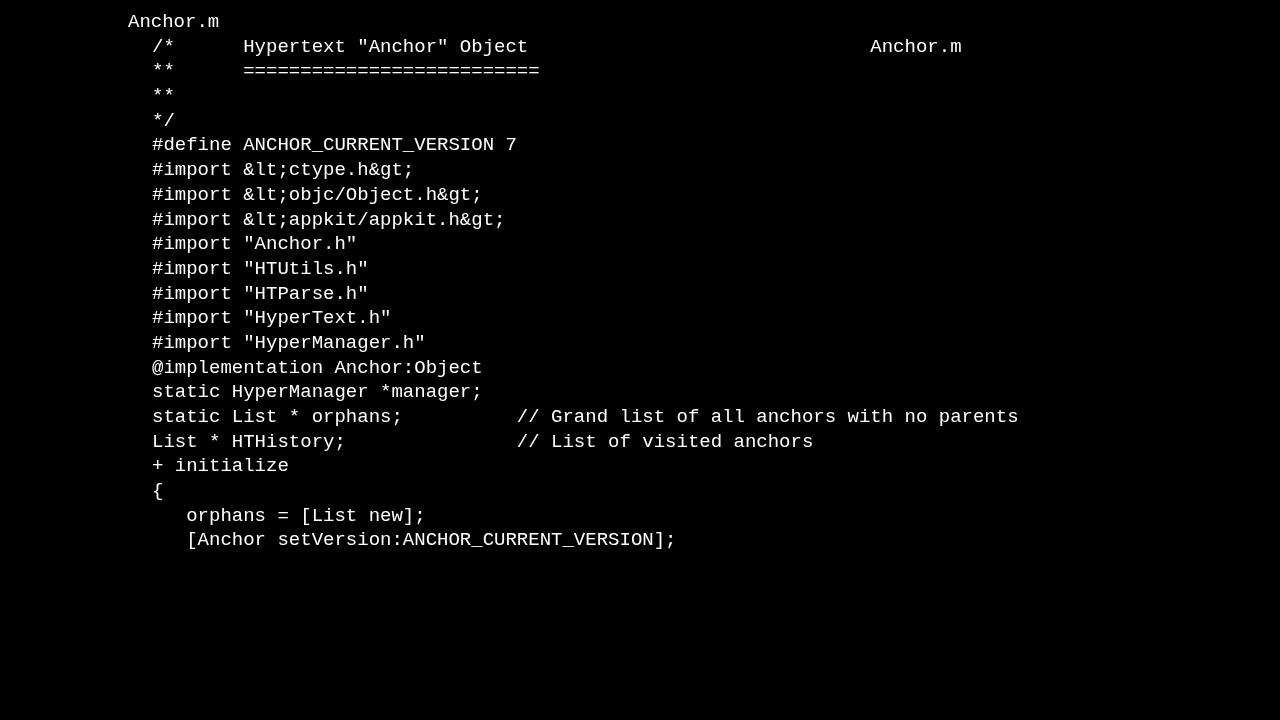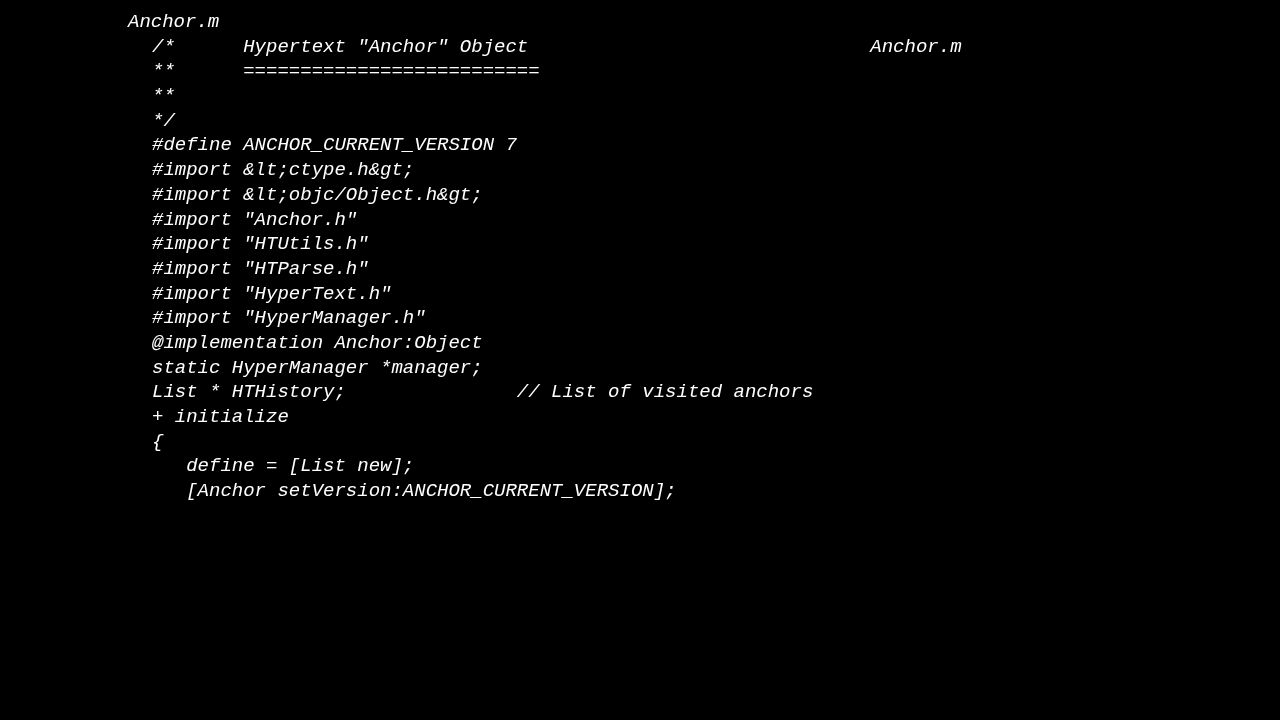--- a/index.html
+++ b/index.html
@@ -1,19 +1,18 @@
 <!DOCTYPE html>
 <html><head>
   <meta charset="utf-8">
   <style>
     * {
       margin: 0;
       padding: 0;
       box-sizing: border-box;
-      font-style: italic;
     }
     body {
       background: #000000;
       color: #ffffff;
       font-family: 'Courier New', Courier, monospace;
       font-size: 19px;
       line-height: 1.3;
       width: 1280px;
       height: 720px;
       overflow: hidden;
@@ -35,25 +34,27 @@
 
 <div>
   <div class="line filename">Anchor.m</div>
   <div class="line indent1">/*      Hypertext "Anchor" Object                              Anchor.m</div>
   <div class="line indent1">**      ==========================</div>
   <div class="line indent1">**</div>
   <div class="line indent1">*/</div>
   <div class="line indent1">#define ANCHOR_CURRENT_VERSION 7</div>
   <div class="line indent1">#import &amp;lt;ctype.h&amp;gt;</div>
   <div class="line indent1">#import &amp;lt;objc/Object.h&amp;gt;</div>
+  <div class="line indent1">#import &amp;lt;appkit/appkit.h&amp;gt;</div>
   <div class="line indent1">#import "Anchor.h"</div>
   <div class="line indent1">#import "HTUtils.h"</div>
   <div class="line indent1">#import "HTParse.h"</div>
   <div class="line indent1">#import "HyperText.h"</div>
   <div class="line indent1">#import "HyperManager.h"</div>
   <div class="line indent1">@implementation Anchor:Object</div>
   <div class="line indent1">static HyperManager *manager;</div>
+  <div class="line indent1">static List * orphans;          // Grand list of all anchors with no parents</div>
   <div class="line indent1">List * HTHistory;               // List of visited anchors</div>
   <div class="line indent1">+ initialize</div>
   <div class="line indent1">{</div>
-  <div class="line indent1">   define = [List new];</div>
+  <div class="line indent1">   orphans = [List new];</div>
   <div class="line indent1">   [Anchor setVersion:ANCHOR_CURRENT_VERSION];</div>
 </div>
 
 </body></html>

